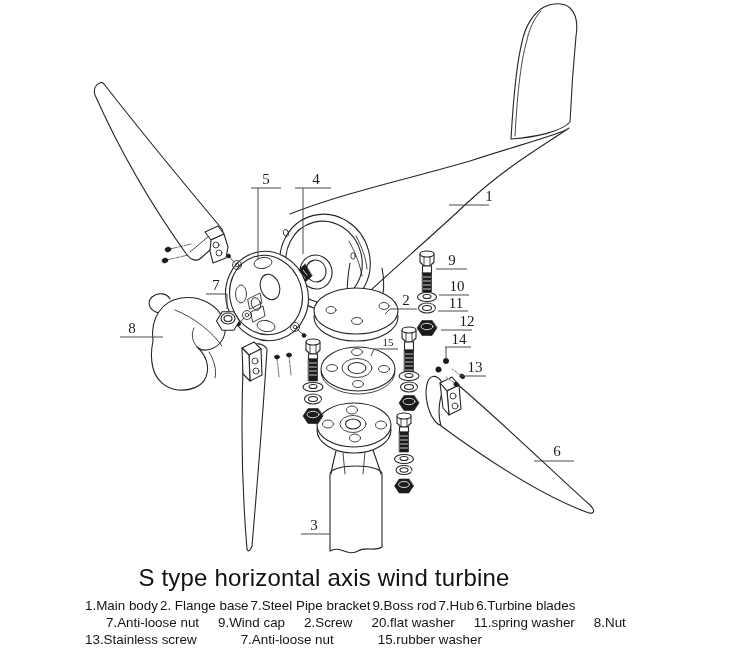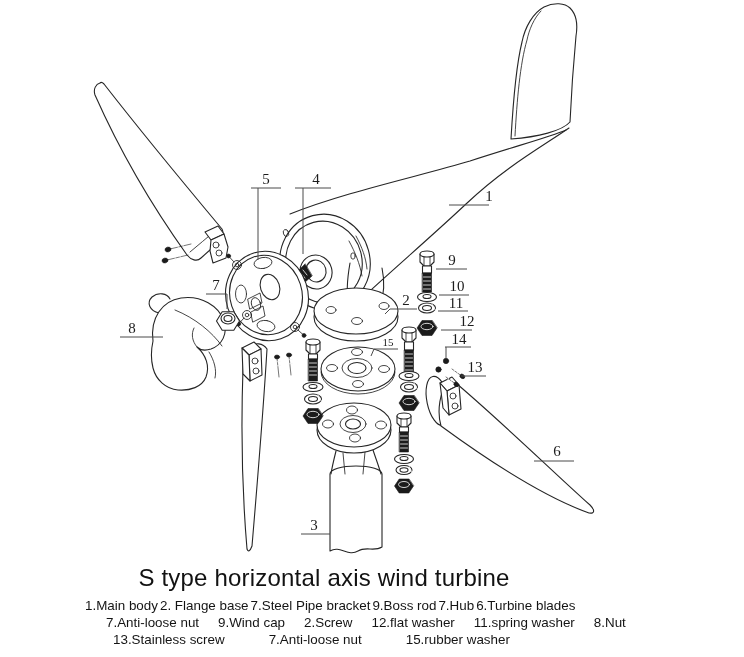--- a/index.html
+++ b/index.html
@@ -14,21 +14,21 @@
   #art .thin{stroke-width:.85;}
   #art .hl{stroke:#e9e9e9;stroke-width:.9;fill:none;}
   #callouts text{font-family:"Liberation Serif",serif;fill:#1c1c1c;}
   #callouts line,#callouts polyline{stroke:#4a4a4a;stroke-width:1;fill:none;}
   .title{position:absolute;top:564px;left:0;width:648px;text-align:center;
          font-size:24px;color:#121212;letter-spacing:.2px;}
   .legend{position:absolute;top:597px;left:85px;color:#141414;}
   .legend-row{display:flex;white-space:nowrap;font-size:13.4px;line-height:17px;}
   .legend-row.r0{gap:2px;}
   .legend-row.r1{gap:19px;margin-left:21px;}
-  .legend-row.r2{gap:44px;margin-left:28px;}
+  .legend-row.r2{gap:44px;}
 </style>
 </head>
 <body>
 
 <div class="stage">
 
   <svg width="744" height="560" viewBox="0 0 744 560">
     <g id="art">
 
       <g>
@@ -321,21 +321,21 @@
         <span>2. Flange base</span>
         <span>7.Steel Pipe bracket</span>
         <span>9.Boss rod</span>
         <span>7.Hub</span>
         <span>6.Turbine blades</span>
       </div>
       <div class="legend-row r1">
         <span>7.Anti-loose nut</span>
         <span>9.Wind cap</span>
         <span>2.Screw</span>
-        <span>12.flat washer</span>
+        <span>20.flat washer</span>
         <span>11.spring washer</span>
         <span>8.Nut</span>
       </div>
       <div class="legend-row r2">
         <span>13.Stainless screw</span>
         <span>7.Anti-loose nut</span>
         <span>15.rubber washer</span>
       </div>
     </div>
 </div>

